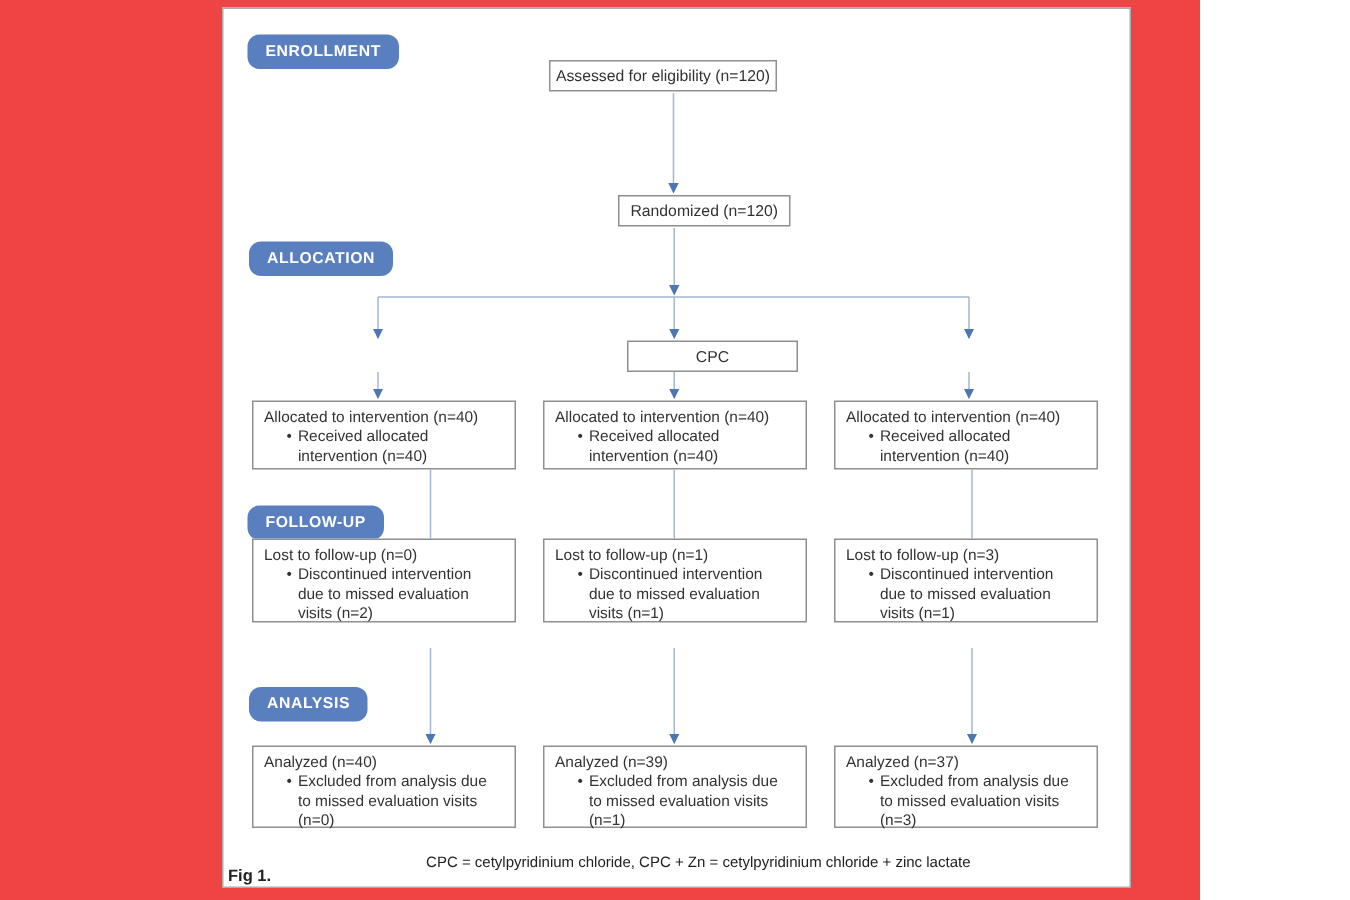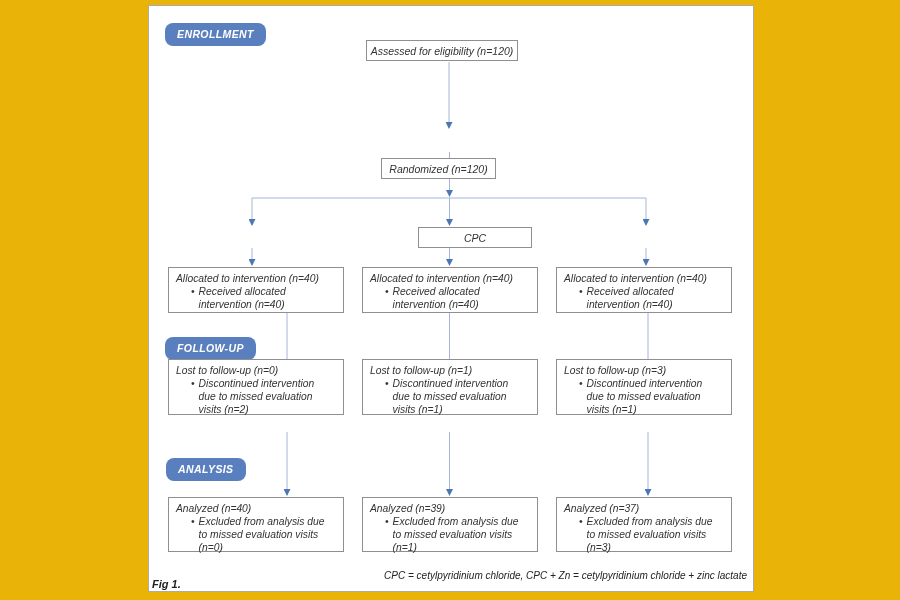--- a/index.html
+++ b/index.html
@@ -5,24 +5,23 @@
   :root{
     --badge-color:#5a7fbf;
     --arrow-color:#a3b6d6;
     --arrowhead-color:#4d77b3;
     --box-border:#8f8f8f;
     --frame-border:#ababab;
     --text-color:#333333;
   }
   html,body{margin:0;padding:0;background:#ffffff;}
   .canvas{
-    position:relative;width:900px;height:600px;background:#eab308;
+    position:relative;width:800px;height:600px;background:#ef4444;
     font-family:"Liberation Sans",sans-serif;color:var(--text-color);
     overflow:hidden;
-    font-style:italic;
   }
   .frame{
     position:absolute;left:148px;top:5px;width:606px;height:587px;
     border:1px solid var(--frame-border);background:#ffffff;box-sizing:border-box;
   }
   .connectors{position:absolute;left:0;top:0;width:900px;height:600px;}
   .cline{stroke:var(--arrow-color);stroke-width:1;fill:none;}
   .ahead{fill:var(--arrowhead-color);}
   .badge{
     position:absolute;height:23px;line-height:23px;padding:0 12px;
@@ -35,21 +34,21 @@
   .badge-analysis{left:166px;top:458px;}
   .nbox{
     position:absolute;background:#ffffff;border:1px solid var(--box-border);
     box-sizing:border-box;
   }
   .cbox{ 
     text-align:center;font-size:10.5px;
     display:flex;align-items:center;justify-content:center;white-space:nowrap;
   }
   .box-assessed{left:366px;top:40px;width:152px;height:21px;text-align:center;}
-  .box-randomized{left:381px;top:130px;width:115px;height:21px;margin-top:28px;}
+  .box-randomized{left:412px;top:130px;width:115px;height:21px;}
   .box-arm0{left:192px;top:227px;width:113px;height:21px;}
   .box-arm1{left:392px;top:227px;width:114px;height:21px;margin-left:26px;}
   .box-arm2{left:581px;top:227px;width:115px;height:21px;}
   .stage{
     font-size:10.3px;line-height:13px;padding:4px 5px 0 7px;
   }
   .col0{left:168px;width:176px;}
   .col1{left:362px;width:176px;}
   .col2{left:556px;width:176px;}
   .row-alloc{top:267px;height:46px;}
@@ -90,20 +89,21 @@
     <line class="cline" x1="646" y1="248" x2="646" y2="265" marker-end="url(#ah)"></line>
     <line class="cline" x1="287" y1="313" x2="287" y2="373" marker-end="url(#ah)"></line>
     <line class="cline" x1="449.5" y1="313" x2="449.5" y2="373" marker-end="url(#ah)"></line>
     <line class="cline" x1="648" y1="313" x2="648" y2="373" marker-end="url(#ah)"></line>
     <line class="cline" x1="287" y1="432" x2="287" y2="495" marker-end="url(#ah)"></line>
     <line class="cline" x1="449.5" y1="432" x2="449.5" y2="495" marker-end="url(#ah)"></line>
     <line class="cline" x1="648" y1="432" x2="648" y2="495" marker-end="url(#ah)"></line>
   </svg>
 
   <div class="badge badge-enrollment">ENROLLMENT</div>
+  <div class="badge badge-allocation">ALLOCATION</div>
   <div class="badge badge-followup">FOLLOW-UP</div>
   <div class="badge badge-analysis">ANALYSIS</div>
 
   <div class="nbox cbox box-assessed">Assessed for eligibility (n=120)</div>
   <div class="nbox cbox box-randomized">Randomized (n=120)</div>
 
   <div class="nbox cbox box-arm1">CPC</div>
 
   <div class="nbox stage col0 row-alloc">
     <div>Allocated to intervention (n=40)</div>

